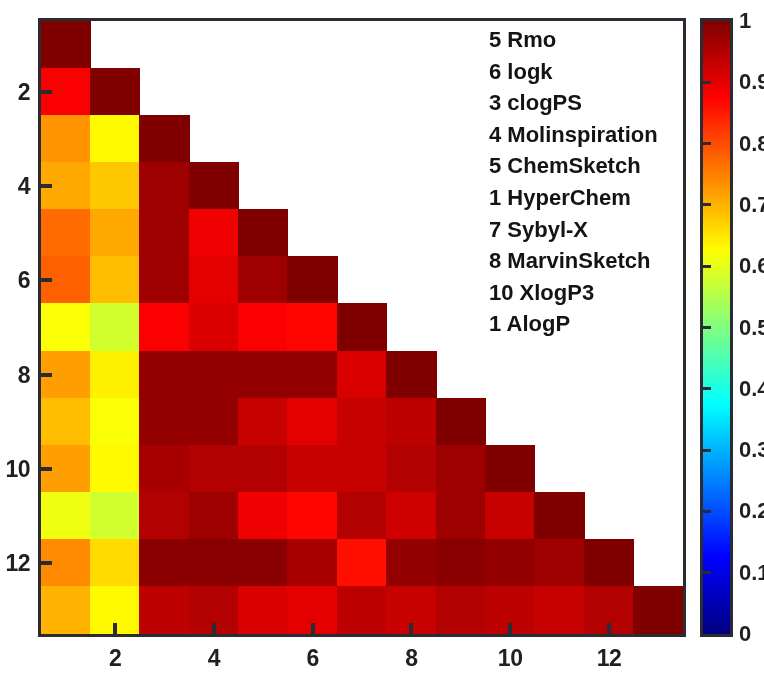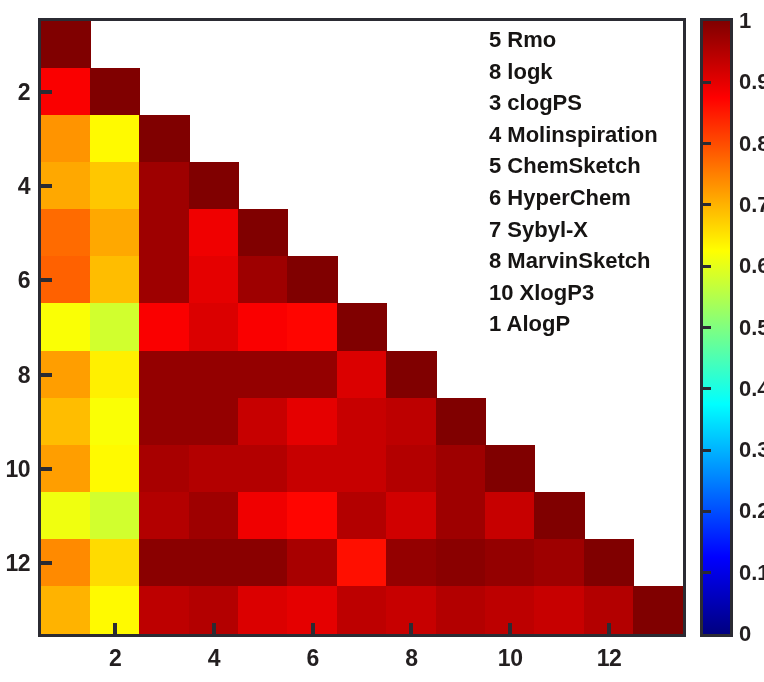--- a/index.html
+++ b/index.html
@@ -210,25 +210,25 @@
       <div class="ticklabel ylabel" style="top: 91.7308px;">2</div>
       <div class="ticklabel ylabel" style="top: 186.038px;">4</div>
       <div class="ticklabel ylabel" style="top: 280.346px;">6</div>
       <div class="ticklabel ylabel" style="top: 374.654px;">8</div>
       <div class="ticklabel ylabel" style="top: 468.962px;">10</div>
       <div class="ticklabel ylabel" style="top: 563.269px;">12</div>
     </div>
 
   <div id="legend">
       <div class="legend-item">5 Rmo</div>
-      <div class="legend-item">8 logk</div>
+      <div class="legend-item">6 logk</div>
       <div class="legend-item">3 clogPS</div>
       <div class="legend-item">4 Molinspiration</div>
       <div class="legend-item">5 ChemSketch</div>
-      <div class="legend-item">6 HyperChem</div>
+      <div class="legend-item">1 HyperChem</div>
       <div class="legend-item">7 Sybyl-X</div>
       <div class="legend-item">8 MarvinSketch</div>
       <div class="legend-item">10 XlogP3</div>
       <div class="legend-item">1 AlogP</div>
     </div>
 
   <div id="colorbar-wrap">
     <div id="colorbar-grad" style="background: linear-gradient(rgb(128, 0, 0) 0%, rgb(153, 0, 0) 2.5%, rgb(179, 0, 0) 5%, rgb(204, 0, 0) 7.5%, rgb(229, 0, 0) 10%, rgb(255, 0, 0) 12.5%, rgb(255, 26, 0) 15%, rgb(255, 51, 0) 17.5%, rgb(255, 76, 0) 20%, rgb(255, 102, 0) 22.5%, rgb(255, 128, 0) 25%, rgb(255, 153, 0) 27.5%, rgb(255, 179, 0) 30%, rgb(255, 204, 0) 32.5%, rgb(255, 229, 0) 35%, rgb(255, 255, 0) 37.5%, rgb(229, 255, 26) 40%, rgb(204, 255, 51) 42.5%, rgb(179, 255, 76) 45%, rgb(153, 255, 102) 47.5%, rgb(128, 255, 128) 50%, rgb(102, 255, 153) 52.5%, rgb(77, 255, 179) 55%, rgb(51, 255, 204) 57.5%, rgb(26, 255, 229) 60%, rgb(0, 255, 255) 62.5%, rgb(0, 229, 255) 65%, rgb(0, 204, 255) 67.5%, rgb(0, 179, 255) 70%, rgb(0, 153, 255) 72.5%, rgb(0, 128, 255) 75%, rgb(0, 102, 255) 77.5%, rgb(0, 77, 255) 80%, rgb(0, 51, 255) 82.5%, rgb(0, 25, 255) 85%, rgb(0, 0, 255) 87.5%, rgb(0, 0, 230) 90%, rgb(0, 0, 204) 92.5%, rgb(0, 0, 179) 95%, rgb(0, 0, 153) 97.5%, rgb(0, 0, 128) 100%);"></div>
     <div id="cbticks">
         <div class="cbtick" style="top: 550.2px;"></div>

